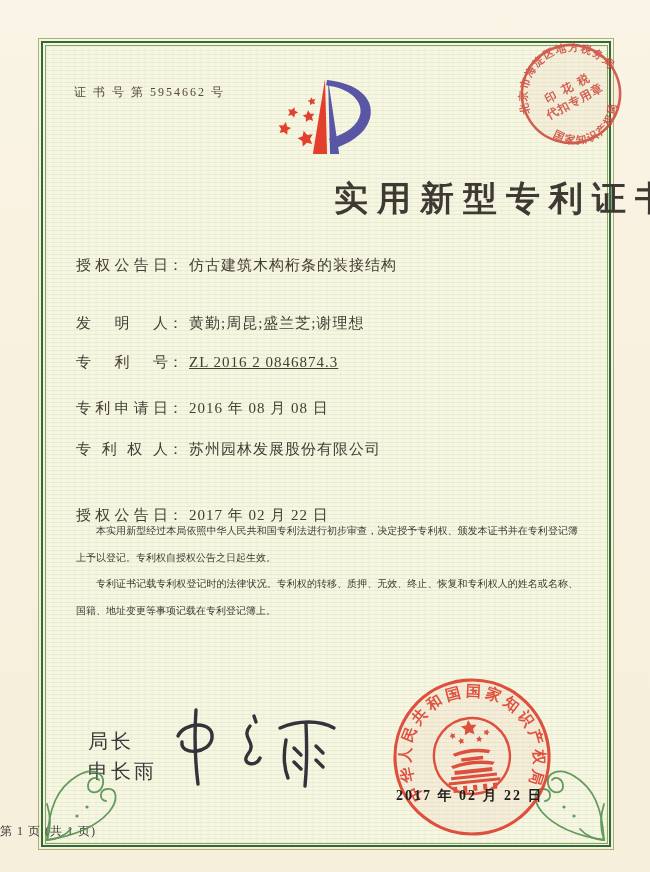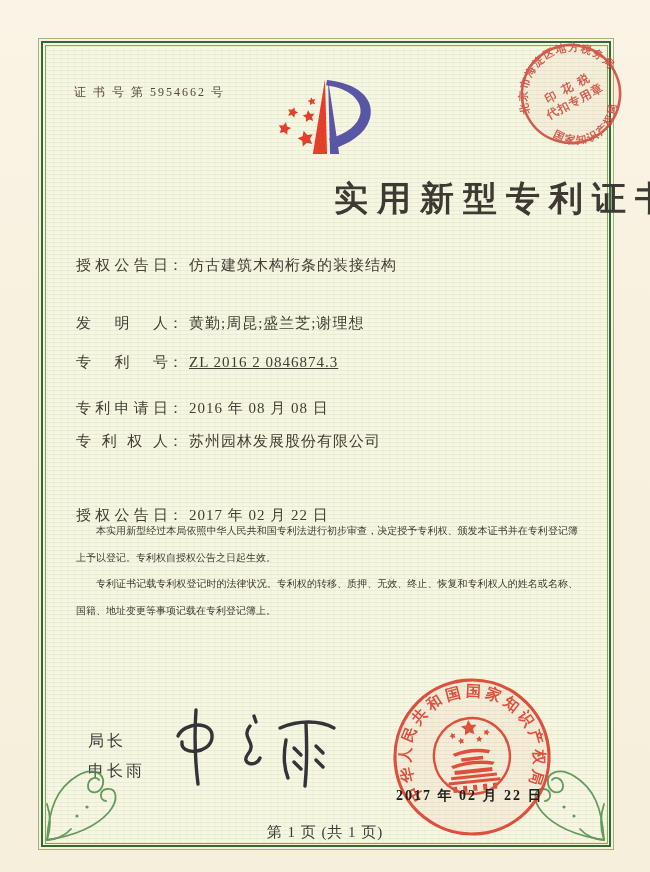--- a/index.html
+++ b/index.html
@@ -20,25 +20,25 @@
   .title{position:absolute;left:0;top:176px;width:100%;text-align:right;font-size:34px;
          font-weight:bold;letter-spacing:9px;text-indent:9px;color:#3e3a33;margin-left:28px;}
   .fields{position:absolute;left:76px;top:256px;width:480px;font-size:15px;color:#433d34;}
   .frow{position:absolute;left:0;white-space:nowrap;}
   .flabel{display:inline-block;width:92px;text-align:justify;text-align-last:justify;vertical-align:top;}
   .fcolon{display:inline-block;margin-right:6px;}
   .fvalue{letter-spacing:1px;}
   .body-text{position:absolute;left:76px;top:518px;width:502px;font-size:10px;line-height:26.5px;
              color:#3f3a31;text-align:justify;}
   .body-text p{margin:0;text-indent:2em;}
-  .signer{position:absolute;left:88px;top:726px;font-size:16px;line-height:30px;
+  .signer{position:absolute;left:88px;top:726px;font-size:20px;line-height:30px;
           letter-spacing:3px;color:#3a3a3a;}
   .seal-date{position:absolute;left:396px;top:787px;font-size:14px;font-weight:bold;
              letter-spacing:2px;color:#20201e;z-index:7;}
-  .footer{position:absolute;left:0;top:823px;width:100%;text-align:center;font-size:15px;
+  .footer{position:absolute;left:0;top:823px;width:100%;font-size:12px;
           letter-spacing:1px;color:#3c3c38;}
   
   .logo{position:absolute;left:268px;top:74px;z-index:2;}
   .tax-stamp{position:absolute;left:506px;top:29px;transform:rotate(-28deg);opacity:.88;z-index:6;}
   .seal{position:absolute;left:387px;top:672px;transform:rotate(-6deg);opacity:.92;z-index:6;}
   .signature{position:absolute;left:168px;top:698px;z-index:3;}
   .corner{position:absolute;z-index:1;}
   .corner-bl{left:41px;top:746px;}
   .corner-br{left:520px;top:746px;transform:scaleX(-1);}
 </style>
@@ -116,21 +116,21 @@
     </div>
     <div class="frow" style="top:58px;">
       <span class="flabel">发明人</span><span class="fcolon">：</span><span class="fvalue">黄勤;周昆;盛兰芝;谢理想</span>
     </div>
     <div class="frow" style="top:97px;text-decoration:underline;">
       <span class="flabel">专利号</span><span class="fcolon">：</span><span class="fvalue">ZL 2016 2 0846874.3</span>
     </div>
     <div class="frow" style="top:143px;">
       <span class="flabel">专利申请日</span><span class="fcolon">：</span><span class="fvalue">2016 年 08 月 08 日</span>
     </div>
-    <div class="frow" style="top:176px;">
+    <div class="frow" style="top:184px;">
       <span class="flabel">专利权人</span><span class="fcolon">：</span><span class="fvalue">苏州园林发展股份有限公司</span>
     </div>
     <div class="frow" style="top:250px;">
       <span class="flabel">授权公告日</span><span class="fcolon">：</span><span class="fvalue">2017 年 02 月 22 日</span>
     </div>
   </div>
 
   <div class="body-text">
     <p>本实用新型经过本局依照中华人民共和国专利法进行初步审查，决定授予专利权、颁发本证书并在专利登记簿上予以登记。专利权自授权公告之日起生效。</p>
     <p>专利证书记载专利权登记时的法律状况。专利权的转移、质押、无效、终止、恢复和专利权人的姓名或名称、国籍、地址变更等事项记载在专利登记簿上。</p>

